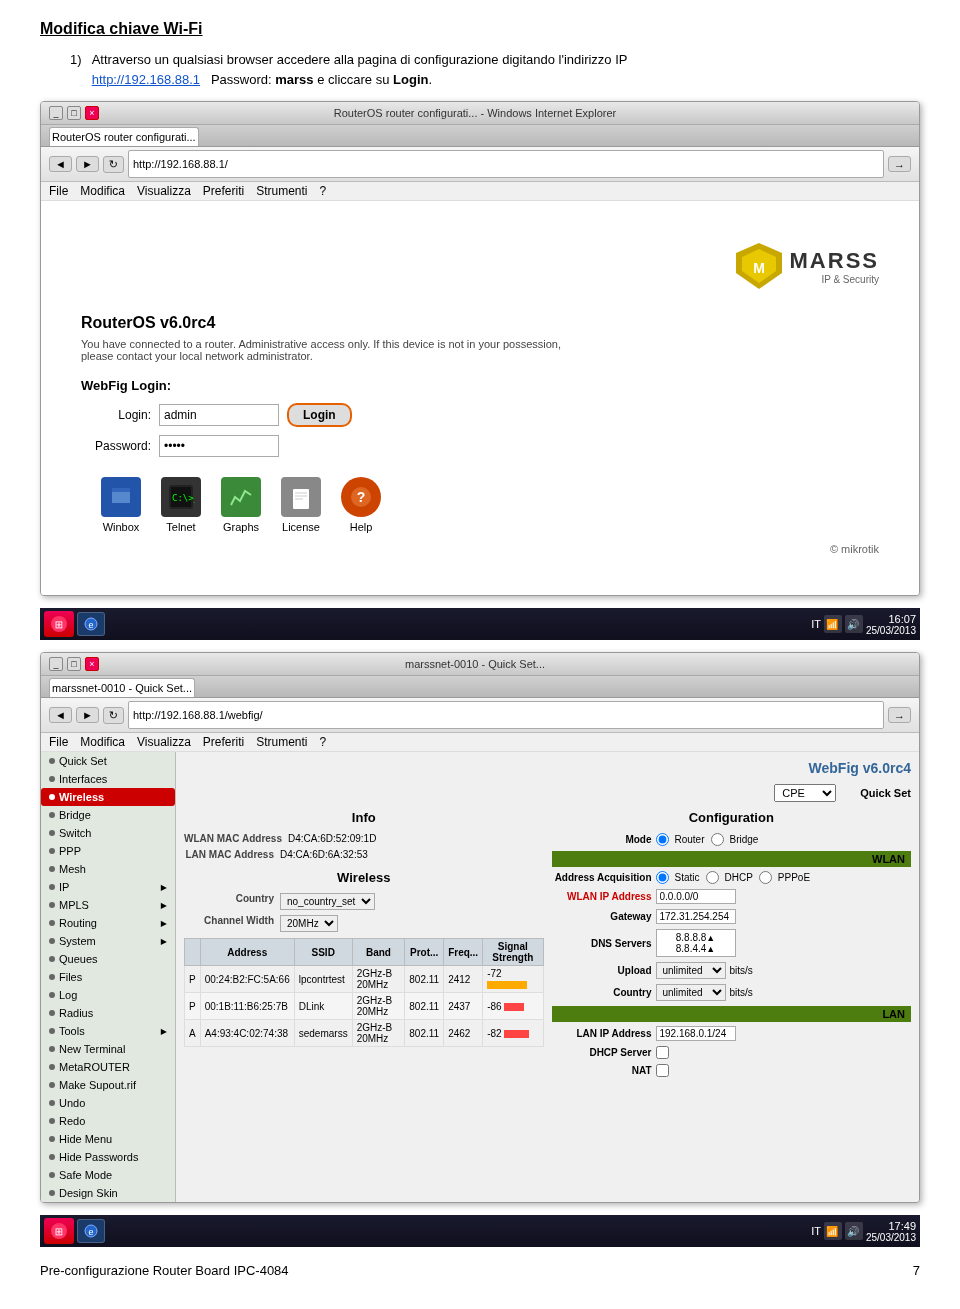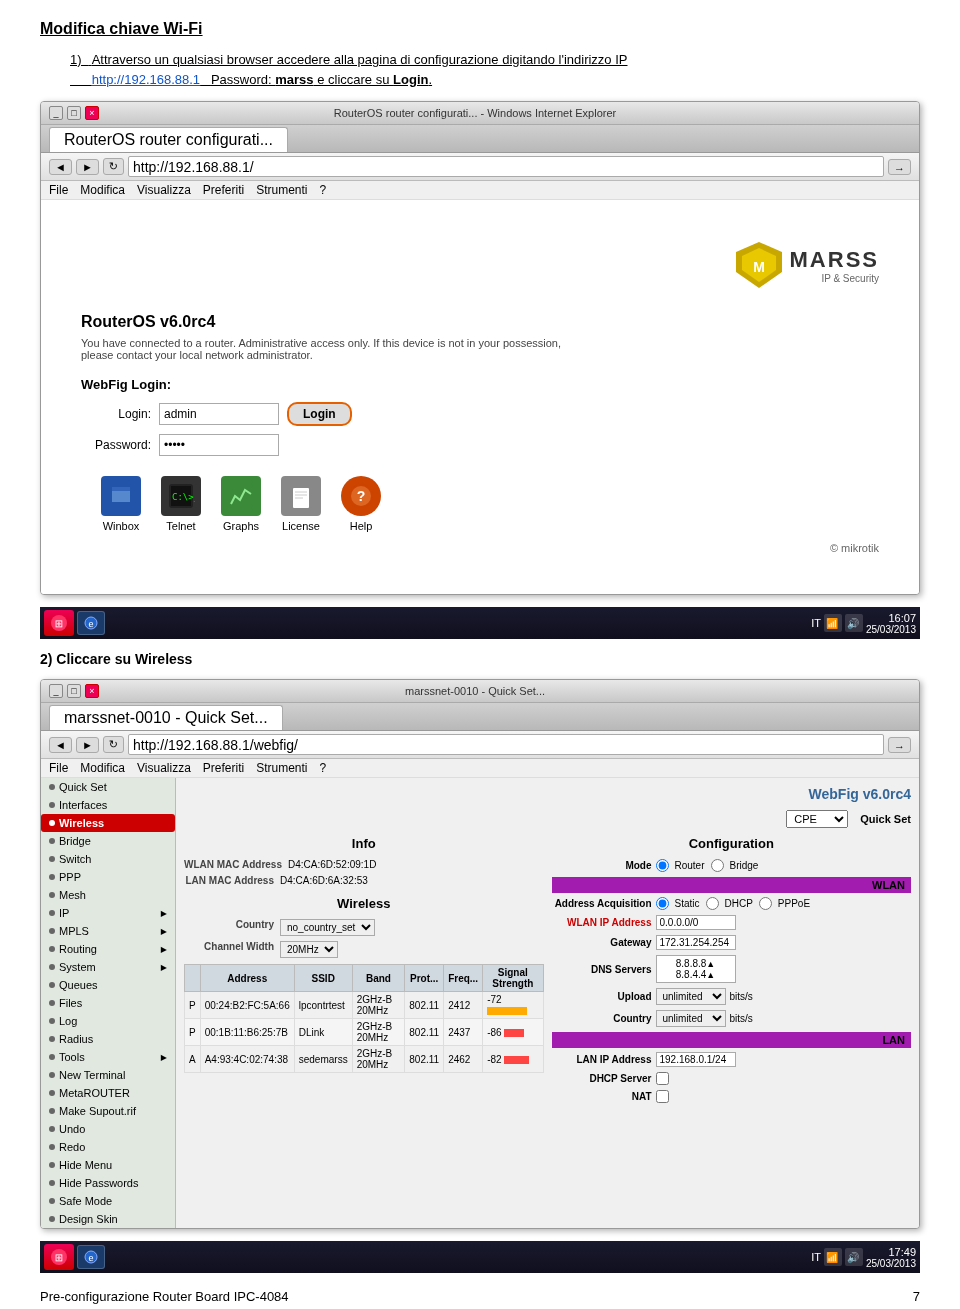--- a/index.html
+++ b/index.html
@@ -22,21 +22,20 @@
     .intro-text {
       font-size: 13px;
       margin-bottom: 6px;
       line-height: 1.5;
     }
     .step-text {
       font-size: 13px;
       margin-left: 30px;
       margin-bottom: 6px;
       line-height: 1.5;
-      text-decoration: underline;
     }
     a { color: #1155CC; }
 
     
     .browser-window {
       border: 1px solid #999;
       border-radius: 4px;
       margin: 12px 0;
       background: #f0f0f0;
       box-shadow: 2px 2px 6px rgba(0,0,0,0.3);
@@ -80,41 +79,41 @@
     .browser-toolbar-btn {
       padding: 1px 5px;
       background: #ddd;
       border: 1px solid #aaa;
       border-radius: 3px;
       cursor: pointer;
       font-size: 11px;
     }
     .browser-url-bar {
       flex: 1;
-      height: 21px;
+      height: 28px;
       border: 1px solid #aaa;
       border-radius: 2px;
       padding: 0 4px;
-      font-size: 14px;
+      font-size: 11px;
       background: white;
     }
     .browser-tabs {
       background: linear-gradient(to bottom, #d0d0d0, #b8b8b8);
       padding: 2px 8px 0;
       display: flex;
       gap: 2px;
       border-bottom: 1px solid #999;
     }
     .browser-tab {
-      padding: 3px 14px;
+      padding: 3px 2px;
       background: #e8e8e8;
       border: 1px solid #aaa;
       border-bottom: none;
       border-radius: 3px 3px 0 0;
-      font-size: 16px;
+      font-size: 11px;
       cursor: pointer;
       white-space: nowrap;
     }
     .browser-tab.active {
       background: white;
       z-index: 1;
     }
     .browser-menubar {
       background: #f0f0f0;
       padding: 2px 8px;
@@ -273,21 +272,21 @@
     }
     .webfig-logo {
       font-size: 14px;
       font-weight: bold;
       color: #336699;
       text-align: right;
     }
     .quickset-bar {
       display: flex;
       align-items: center;
-      gap: 12px;
+      gap: 24px;
       font-size: 11px;
     }
     .quickset-select {
       font-size: 11px;
       padding: 1px 3px;
     }
     .info-config-grid {
       display: grid;
       grid-template-columns: 1fr 1fr;
       gap: 8px;
@@ -320,21 +319,21 @@
       margin-bottom: 5px;
       gap: 4px;
       font-size: 10px;
     }
     .config-label {
       min-width: 100px;
       text-align: right;
       font-weight: bold;
     }
     .section-bar {
-      background: #a21caf;
+      background: #4d7c0f;
       padding: 2px 6px;
       font-size: 11px;
       font-weight: bold;
       margin: 4px 0;
       text-align: right;
     }
     .wlan-table {
       width: 100%;
       border-collapse: collapse;
       font-size: 10px;
@@ -606,23 +605,20 @@
       <span style="color:white;font-size:11px;">IT</span>
       <div class="taskbar-icon">📶</div>
       <div class="taskbar-icon">🔊</div>
     </div>
     <div class="taskbar-clock">
       <div>16:07</div>
       <div style="font-size:10px;">25/03/2013</div>
     </div>
   </div>
 
-  <p class="step-heading">
-    <strong>2)  Cliccare su Wireless</strong>
-  </p>
 
   <div class="browser-window">
 
     <div class="browser-titlebar">
       <div class="browser-titlebar-left">
         <div class="win-btn">_</div>
         <div class="win-btn">□</div>
         <div class="win-btn win-btn-close">×</div>
       </div>
       <div style="font-size:11px; color:#333;">marssnet-0010 - Quick Set...</div>

